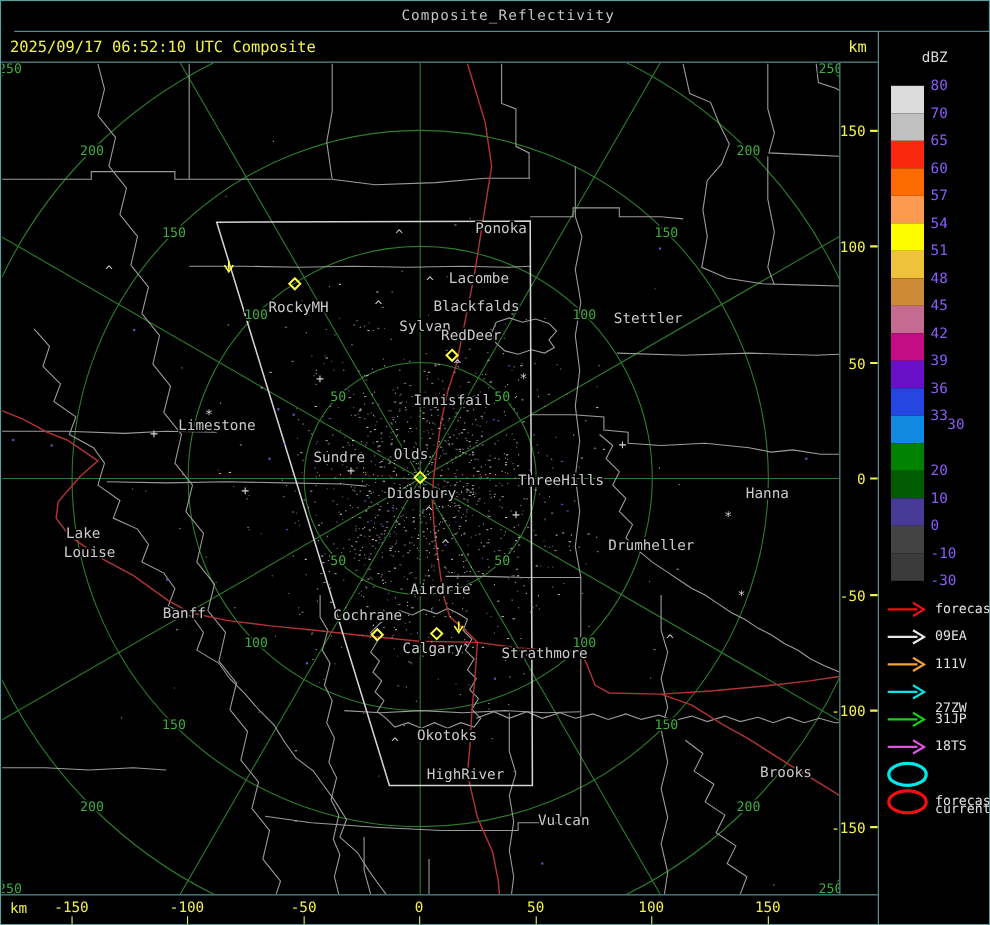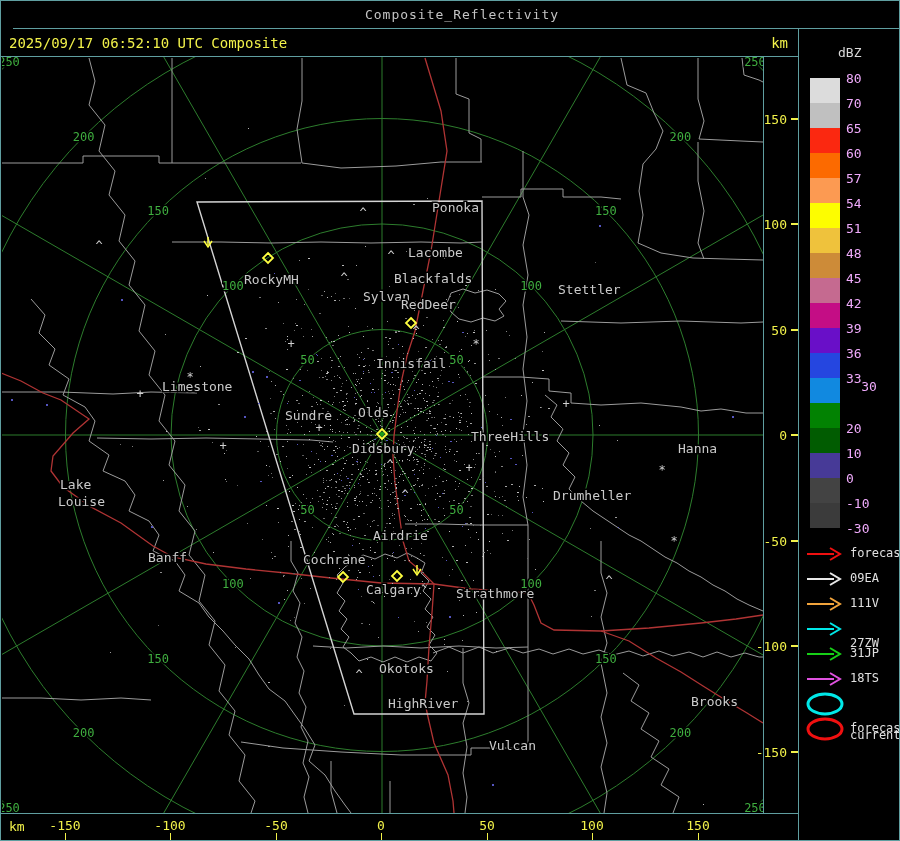--- a/index.html
+++ b/index.html
@@ -17,21 +17,21 @@
   .info-bar .yunit{position:absolute;right:10px;top:6px;color:#f2f24a;font-size:14px;}
   .map-wrap{position:absolute;left:0;top:28px;width:797px;height:756px;}
   .x-axis{position:absolute;left:0;top:784px;width:797px;height:27px;border-top:1px solid #5f9ea0;}
   .x-axis .xunit{position:absolute;left:8px;top:5px;color:#f2f24a;font-size:13px;}
   .x-tick-label{position:absolute;top:4px;transform:translateX(-50%);
        color:#f2f24a;font-size:13px;}
   .x-tick-mark{position:absolute;top:19px;width:1px;height:7px;background:#f2f24a;}
   .panel{position:absolute;left:799px;top:28px;width:100px;height:812px;background:#000;}
   .panel .dbz{position:absolute;left:38px;top:16px;color:#d8d8d8;font-size:13px;}
   .swatch{position:absolute;left:10px;width:30px;}
-  .cb-label{position:absolute;left:46px;width:46px;color:#f0abfc;font-size:13px;}
+  .cb-label{position:absolute;left:46px;width:46px;color:#8b5cf6;font-size:13px;}
   .lg-label{position:absolute;left:50px;color:#e0e0e0;font-size:12px;}
   .lg-svg{position:absolute;left:4px;width:44px;height:24px;}
   text{font-family:"DejaVu Sans Mono","Liberation Mono",monospace;}
 </style>
 </head>
 <body>
 
 <div class="app">
   <div class="title-bar">
     <span>Composite_Reflectivity</span>

